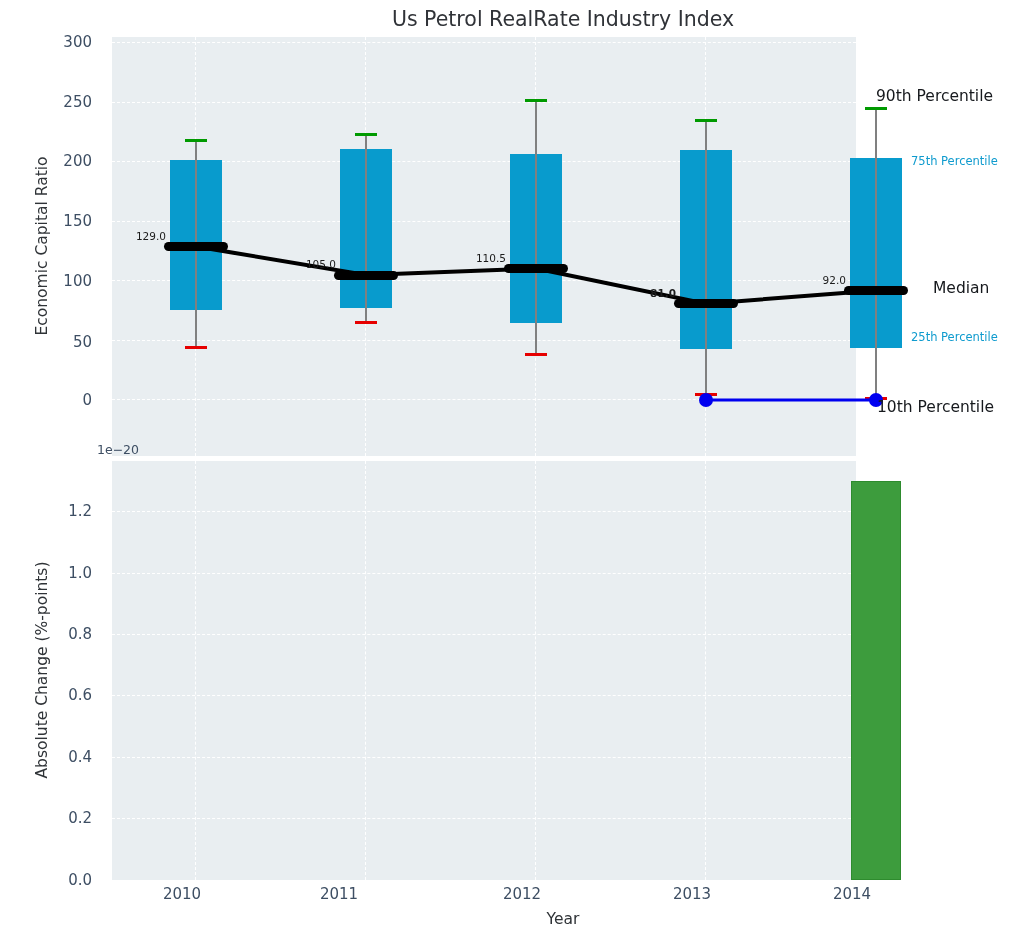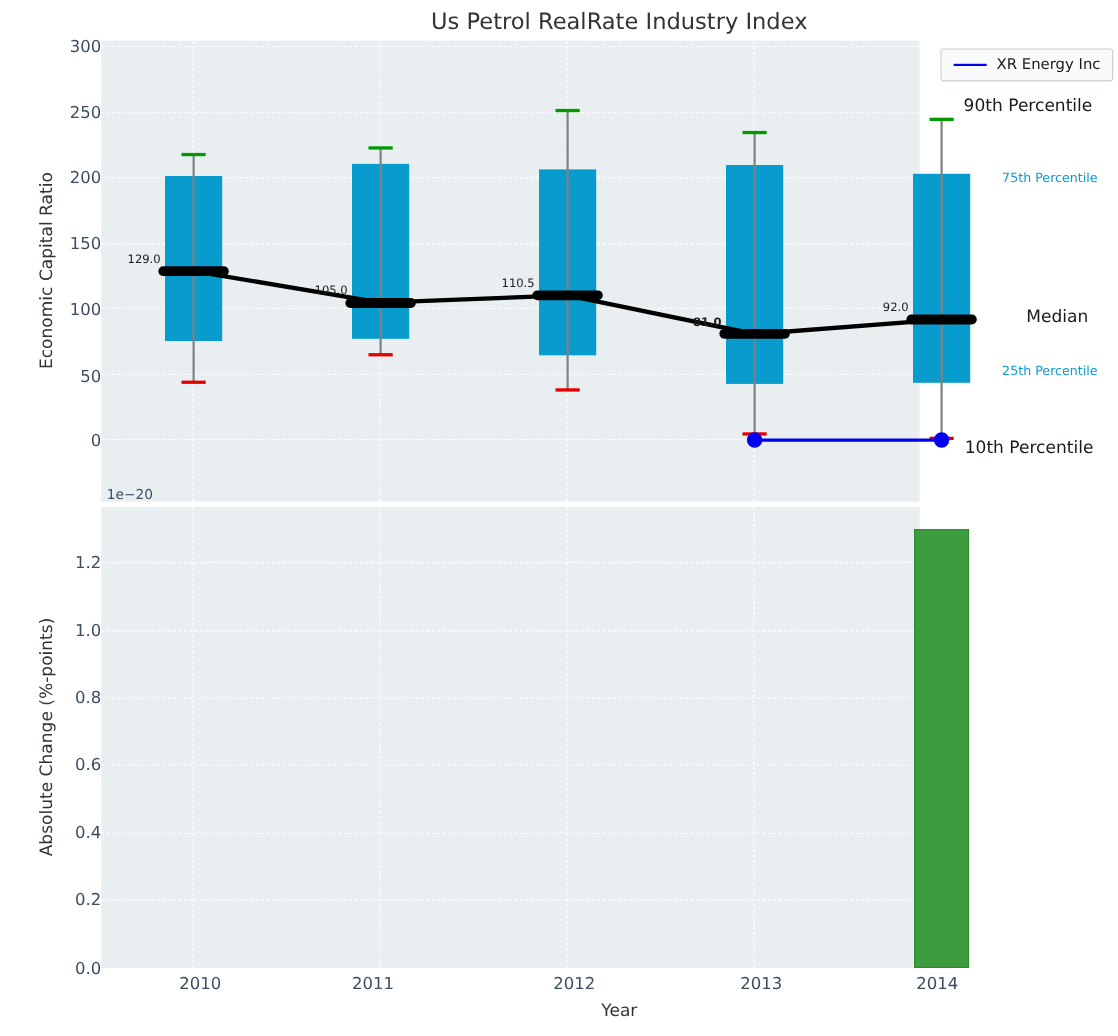--- a/index.html
+++ b/index.html
@@ -1,20 +1,20 @@
 <!DOCTYPE html>
 <html><head>
 <meta charset="utf-8">
 <style>
   html,body { margin:0; padding:0; background:#ffffff; }
   .fig {
     position:relative; width:1016px; height:942px; background:#ffffff;
     font-family:"DejaVu Sans", sans-serif; overflow:hidden;margin-left:20px;
   }
-  .plot { position:absolute; left:72px; width:744px; height:419px; }
+  .plot { position:absolute; left:92px; width:744px; height:419px; }
   .title {
     position:absolute; left:78px; top:7px; width:930px; text-align:center;
     font-size:20.5px; color:#303338; font-weight:500;
   }
   .ylab {
     position:absolute; white-space:nowrap; font-size:15.5px; color:#2f3337;
     transform:translate(-50%,-50%) rotate(-90deg);
   }
   .xlab {
     position:absolute; left:78px; top:910px; width:930px; text-align:center;
@@ -107,24 +107,20 @@
       <div class="hgrid" style="position: absolute; top: 111.515px;"></div>
       <div class="hgrid" style="position: absolute; top: 50.168px;"></div>
       <div style="position: absolute; left: 739px; width: 50px; top: 20.2445px; height: 398.755px; background: rgb(61, 156, 61); border: 1px solid rgb(46, 139, 46); box-sizing: border-box;"></div>
     </div>
 
   <div class="ylab" style="left:22px; top:246px;">Economic Capital Ratio</div>
   <div class="ylab" style="left:22px; top:670px;">Absolute Change (%-points)</div>
   <div class="xlab">Year</div>
   <div class="offset">1e−20</div>
 
-  <div class="legend">
-    <span class="legend-line" id="legend-line" style="border-top-color: rgb(0, 0, 240);"></span>
-    <span class="legend-label">XR Energy Inc</span>
-  </div>
 
   <div class="ann big" style="left:856px; top:87px;">90th Percentile</div>
   <div class="ann small" id="ann-p75" style="left: 891px; top: 154px; color: rgb(15, 155, 206);">75th Percentile</div>
   <div class="ann big" style="left:913px; top:279px;">Median</div>
   <div class="ann small" id="ann-p25" style="left: 891px; top: 330px; color: rgb(15, 155, 206);">25th Percentile</div>
   <div class="ann big" style="left:857px; top:398px;">10th Percentile</div>
 <div class="tick yt" style="position: absolute; left: 26px; top: 391.554px;">0</div>
     <div class="tick yt" style="position: absolute; left: 26px; top: 334px;">50</div>
     <div class="tick yt" style="position: absolute; left: 26px; top: 272.52px;">100</div>
     <div class="tick yt" style="position: absolute; left: 26px; top: 213.003px;">150</div>

